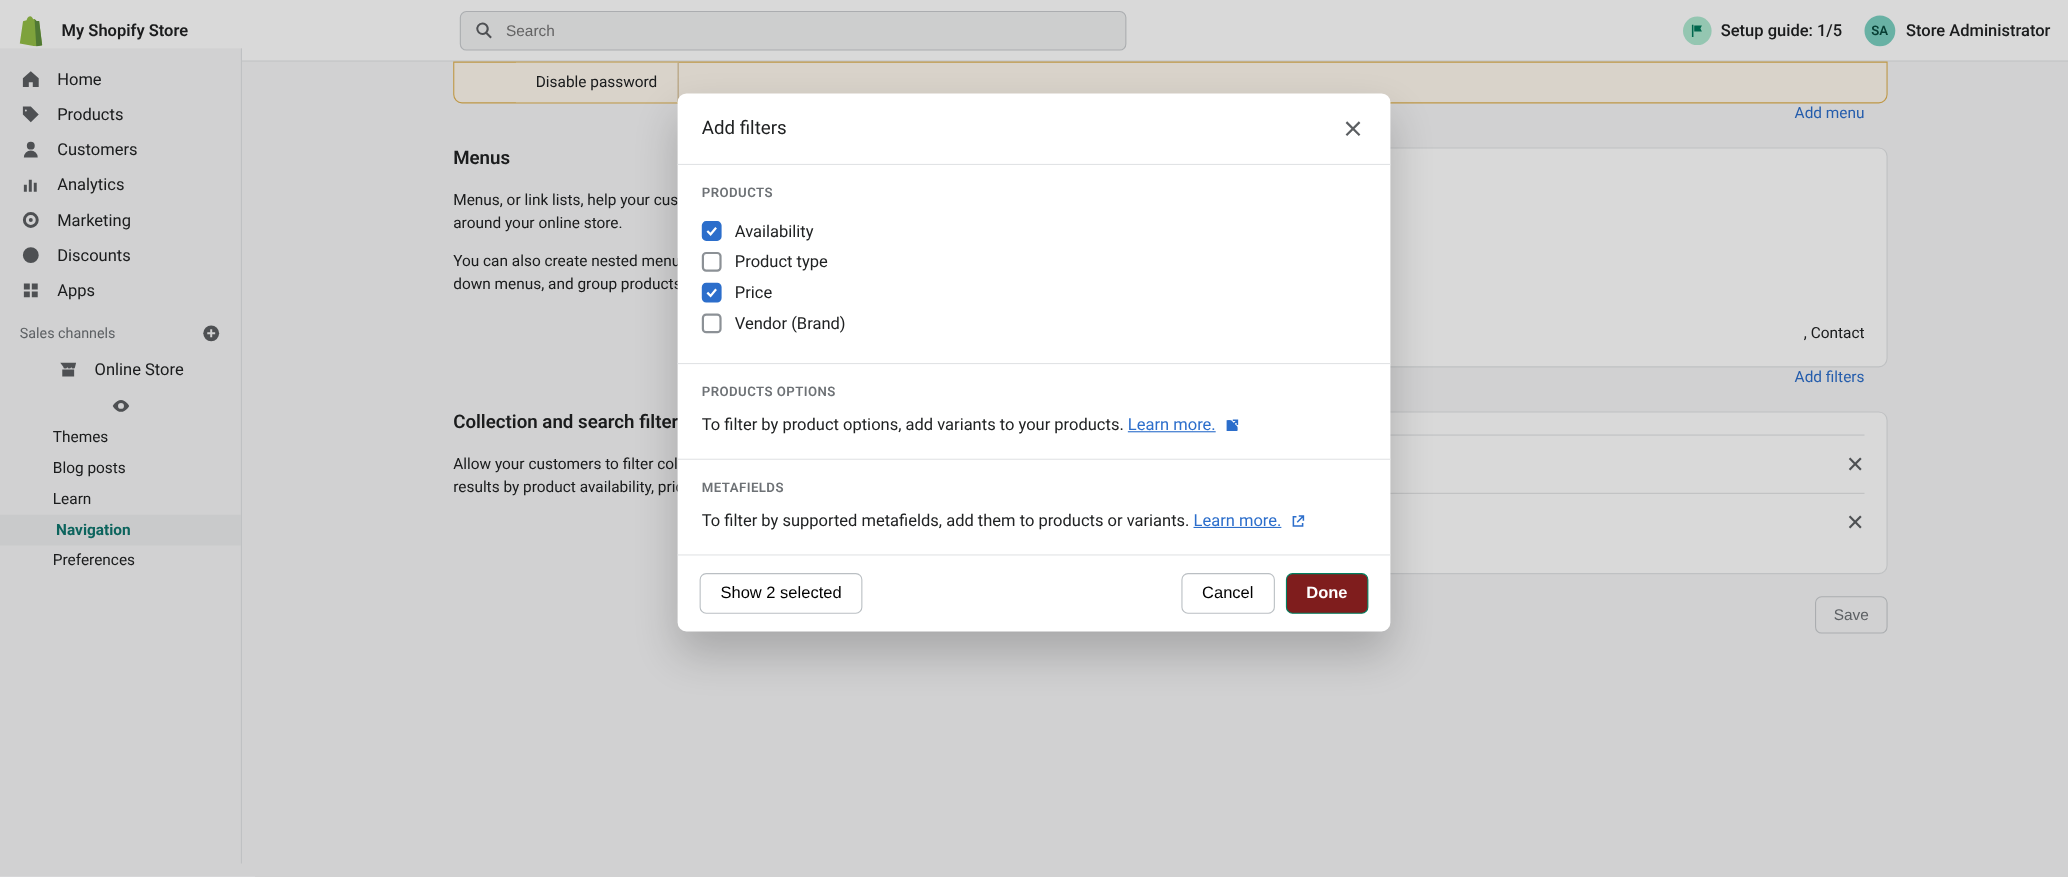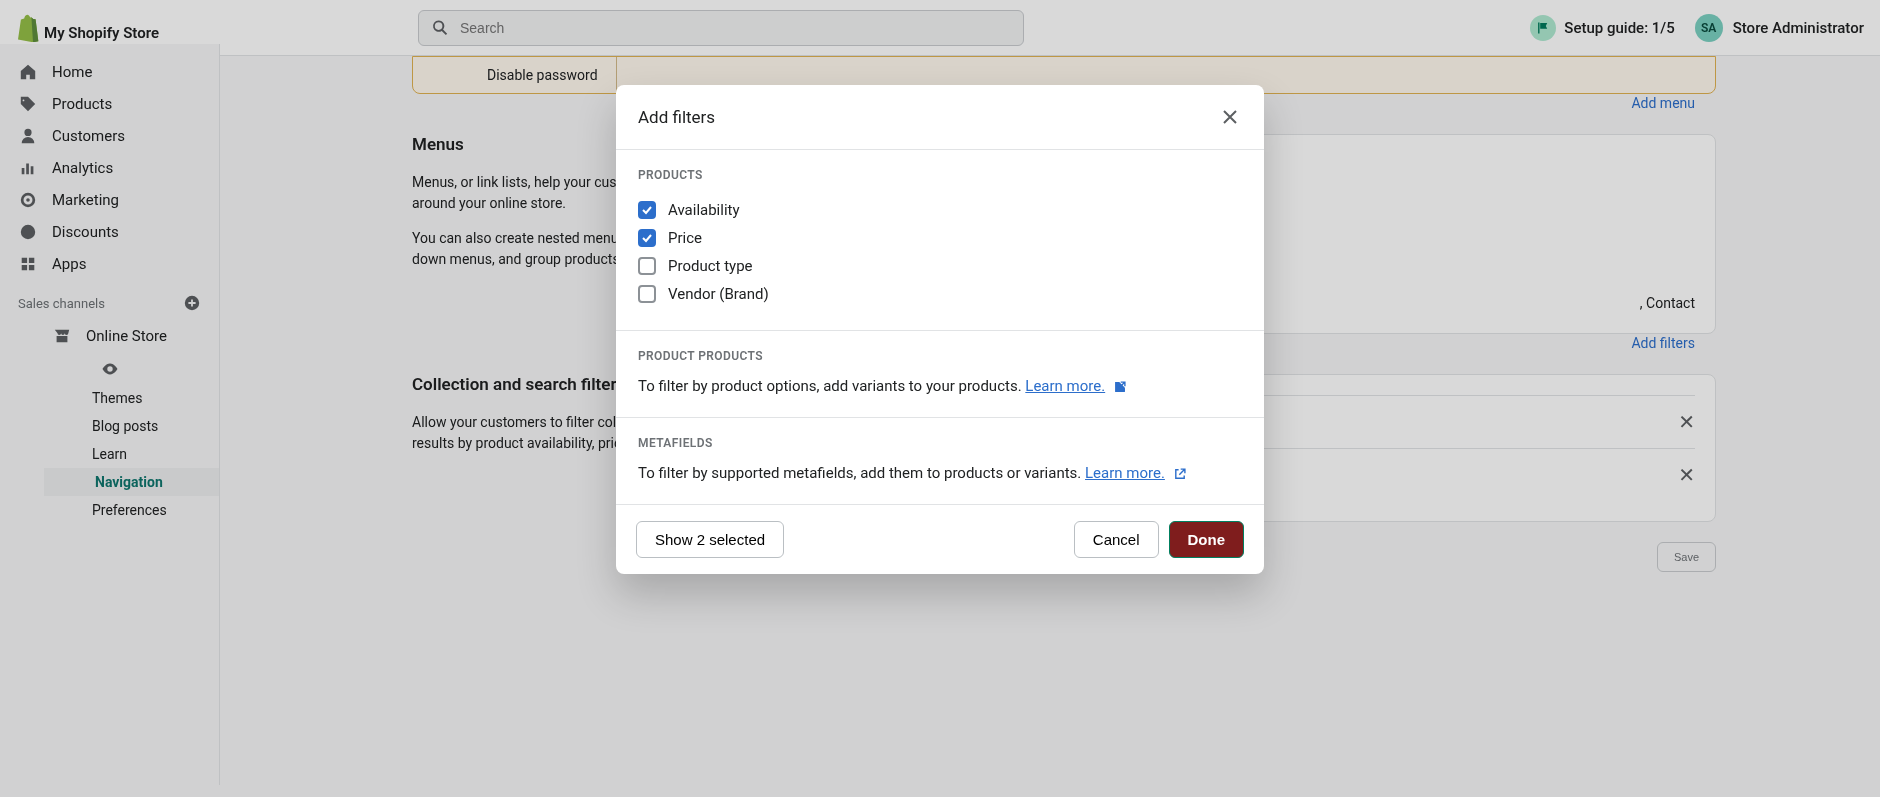--- a/index.html
+++ b/index.html
@@ -1,58 +1,58 @@
 <!DOCTYPE html>
 <html><head>
 <meta charset="utf-8">
 <style>
 * { box-sizing: border-box; margin: 0; padding: 0; }
 body { font-family: -apple-system, BlinkMacSystemFont, "Segoe UI", Roboto, sans-serif; font-size: 14px; color: #202223; background: #f6f6f7; overflow: hidden; width: 1880px; height: 797px; position: relative; }
 
 
 .topbar { height: 56px; background: #fff; border-bottom: 1px solid #e1e3e5; display: flex; align-items: center; padding: 0 16px; position: relative; }
-.topbar-left { display: flex; align-items: flex-end; gap: 4px; }
+.topbar-left { display: flex; align-items: center; gap: 16px; }
 .shopify-logo { width: 24px; height: 28px; }
 .store-name { font-weight: 600; font-size: 15px; }
 .topbar-search { position: absolute; left: 418px; width: 606px; height: 36px; background: #f1f2f3; border: 1px solid #c9cccf; border-radius: 6px; display: flex; align-items: center; padding: 0 12px; gap: 10px; }
 .topbar-search input { border: none; background: transparent; outline: none; font-size: 14px; width: 100%; }
 .topbar-right { margin-left: auto; display: flex; align-items: center; gap: 20px; }
 .setup-guide { display: flex; align-items: center; gap: 8px; font-size: 15px; font-weight: 500; }
 .flag-badge { width: 26px; height: 26px; border-radius: 50%; background: #aee9d1; display: flex; align-items: center; justify-content: center; }
 .user-block { display: flex; align-items: center; gap: 10px; }
 .avatar { width: 28px; height: 28px; border-radius: 50%; background: #7bd0c1; display: flex; align-items: center; justify-content: center; font-size: 12px; font-weight: 600; color: #0a4b3e; }
 .user-name { font-size: 15px; font-weight: 500; }
 
 
 .sidebar { width: 220px; height: calc(797px - 56px); background: #f6f6f7; border-right: 1px solid #e1e3e5; position: absolute; top: 44px; left: 0; padding-top: 12px; }
 .nav-item { display: flex; align-items: center; gap: 14px; padding: 6px 18px; font-size: 15px; color: #202223; cursor: pointer; }
 .nav-item .icon { width: 20px; height: 20px; display: flex; align-items: center; justify-content: center; color: #5c5f62; }
 .nav-section-header { display: flex; align-items: center; justify-content: space-between; padding: 14px 18px 8px; font-size: 13px; color: #6d7175; }
 .nav-section-header .add-icon { width: 18px; height: 18px; color: #5c5f62; }
-.nav-subitem { padding: 6px 18px 6px 48px; font-size: 14px; color: #202223; cursor: pointer; margin-left: 44px; }
+.nav-subitem { padding: 6px 18px 6px 48px; font-size: 14px; color: #202223; cursor: pointer; }
 .nav-subitem.active { background: #edeeef; color: #0f766e; font-weight: 700; border-left: 3px solid transparent; }
 .nav-item.parent { justify-content: space-between; flex-direction: column; }
 .nav-item.parent .left { display: flex; align-items: center; gap: 14px; }
 .eye-icon { color: #5c5f62; }
 
 
 .main { position: absolute; left: 248px; top: 56px; right: 0; bottom: 0; padding: 0 24px; }
 .banner { margin: 0 140px; border: 1px solid #e0b252; background: #fff8ee; border-radius: 0 0 8px 8px; padding: 0; }
 .banner-btn { display: inline-block; border: 1px solid #d3ba8a; background: #fff8ee; padding: 10px 18px; margin: 0; font-size: 14px; border-radius: 0; border-top: none; border-left: none; border-bottom: none; }
 .section-row { display: flex; gap: 24px; margin: 40px 140px 0; }
 .section-desc { width: 330px; }
 .section-desc h2 { font-size: 17px; font-weight: 600; margin-bottom: 18px; }
 .section-desc p { font-size: 14px; color: #202223; line-height: 1.5; margin-bottom: 14px; }
 .section-card { flex: 1; background: #fff; border: 1px solid #e1e3e5; border-radius: 8px; min-height: 100px; padding: 20px; position: relative; }
 .card-link { position: absolute; right: 20px; top: -40px; color: #2c6ecb; font-size: 14px; cursor: pointer; margin-left: 24px; }
 .card-text { font-size: 14px; color: #202223; }
 .filter-row { display: flex; justify-content: space-between; align-items: center; padding: 14px 0; border-top: 1px solid #e1e3e5; }
 .filter-row:first-child { border-top: none; }
 .remove-x { color: #5c5f62; font-size: 20px; cursor: pointer; }
-.save-btn { float: right; margin: 20px 140px 0 0; background: #f6f6f7; border: 1px solid #c9cccf; padding: 8px 16px; border-radius: 6px; font-size: 11px; color: #6d7175; }
+.save-btn { float: right; margin: 20px 140px 0 0; background: #f6f6f7; border: 1px solid #c9cccf; padding: 8px 16px; border-radius: 6px; font-size: 14px; color: #6d7175; }
 
 
 .scrim { position: absolute; inset: 0; background: rgba(0,0,0,0.15); }
 
 
 .modal { position: absolute; top: 85px; left: 50%; transform: translateX(-50%); width: 648px; background: #fff; border-radius: 8px; box-shadow: 0 20px 40px rgba(0,0,0,0.2); }
 .modal-header { display: flex; justify-content: space-between; align-items: center; padding: 20px 22px; border-bottom: 1px solid #e1e3e5; }
 .modal-title { font-size: 17px; font-weight: 400; }
 .modal-close { width: 24px; height: 24px; cursor: pointer; color: #5c5f62; display: flex; align-items: center; justify-content: center; }
 .modal-body { }
@@ -248,43 +248,43 @@
       <div class="modal-section-title">PRODUCTS</div>
       <div class="checkbox-row">
         <span class="checkbox checked">
           <svg width="12" height="12" viewBox="0 0 12 12">
               <path stroke="#fff" stroke-width="2" fill="none" d="M2 6l3 3 5-6"></path>
             </svg>
         </span>
         <span class="checkbox-label">Availability</span>
       </div>
       <div class="checkbox-row">
+        <span class="checkbox">
+          
+        </span>
+        <span class="checkbox-label">Product type</span>
+      </div>
+      <div class="checkbox-row">
         <span class="checkbox checked">
           <svg width="12" height="12" viewBox="0 0 12 12">
               <path stroke="#fff" stroke-width="2" fill="none" d="M2 6l3 3 5-6"></path>
             </svg>
         </span>
         <span class="checkbox-label">Price</span>
       </div>
       <div class="checkbox-row">
         <span class="checkbox">
           
         </span>
-        <span class="checkbox-label">Product type</span>
-      </div>
-      <div class="checkbox-row">
-        <span class="checkbox">
-          
-        </span>
         <span class="checkbox-label">Vendor (Brand)</span>
       </div>
     </div>
 
     <div class="modal-section">
-      <div class="modal-section-title">PRODUCT PRODUCTS</div>
+      <div class="modal-section-title">PRODUCTS OPTIONS</div>
       <div class="help-text">
         <span>To filter by product options, add variants to your products. </span><a href="#">Learn more.</a>
         <svg class="external-icon" width="14" height="14" viewBox="0 0 20 20">
             <path fill="currentColor" d="M14 3h3v3M17 3l-7 7M9 3H4v13h13v-5"></path>
             <path fill="none" stroke="currentColor" stroke-width="2" d="M11 3h6v6M17 3l-8 8M8 4H4v12h12v-4"></path>
           </svg>
       </div>
     </div>
 
     <div class="modal-section">

